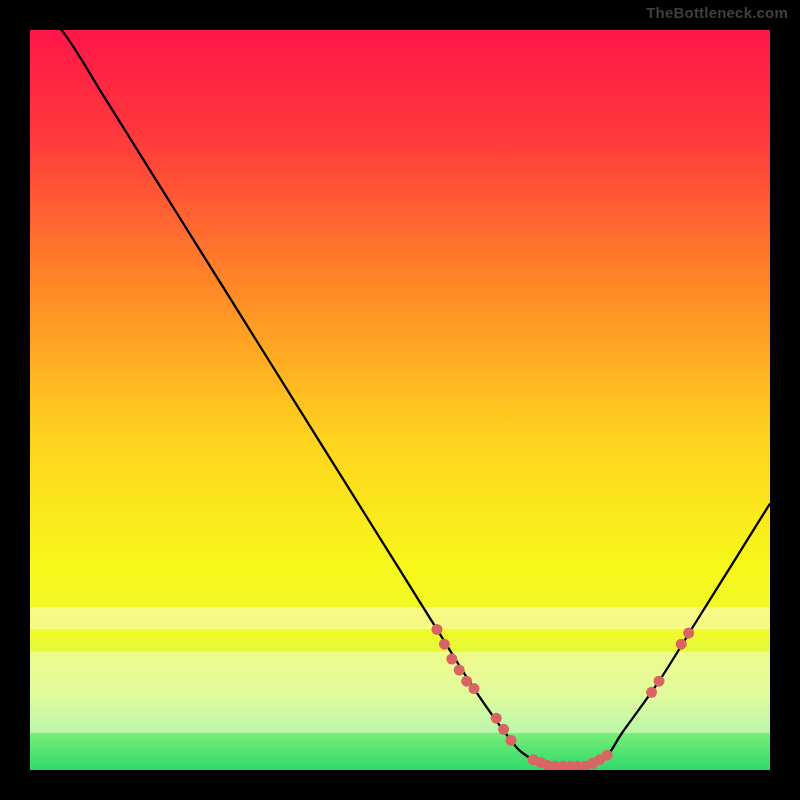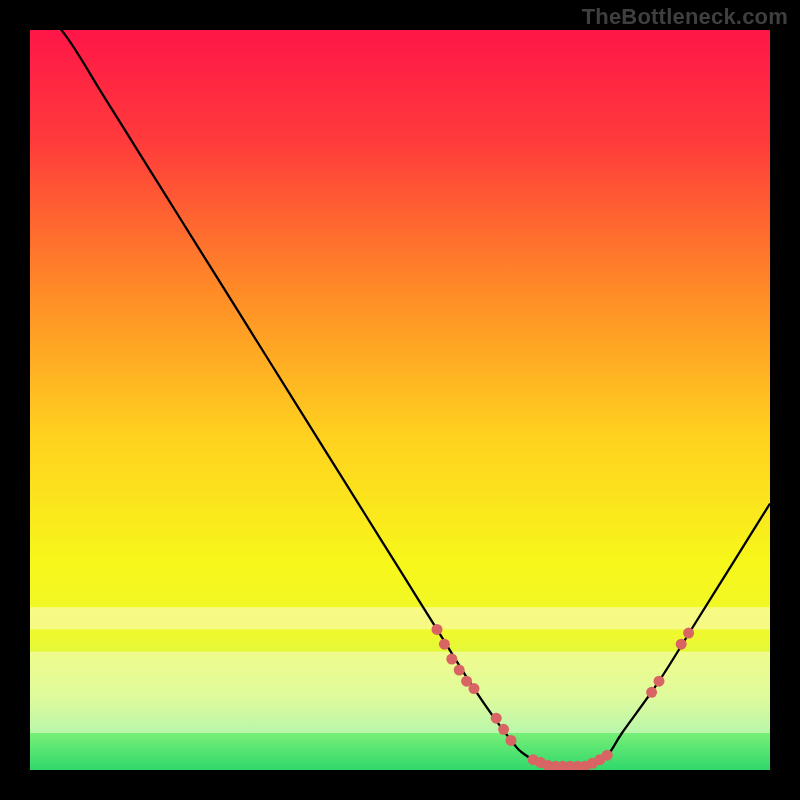--- a/index.html
+++ b/index.html
@@ -15,21 +15,21 @@
     position: relative;
     width: 800px;
     height: 800px;
     background: #000;
   }
   .watermark {
     position: absolute;
     top: 4px;
     right: 12px;
     color: #3f3f3f;
-    font-size: 22px;
+    font-size: 15px;
     font-weight: bold;
     letter-spacing: 0.2px;
     z-index: 4;
   }
   .plot {
     position: absolute;
     left: 30px;
     top: 30px;
     width: 740px;
     height: 740px;

